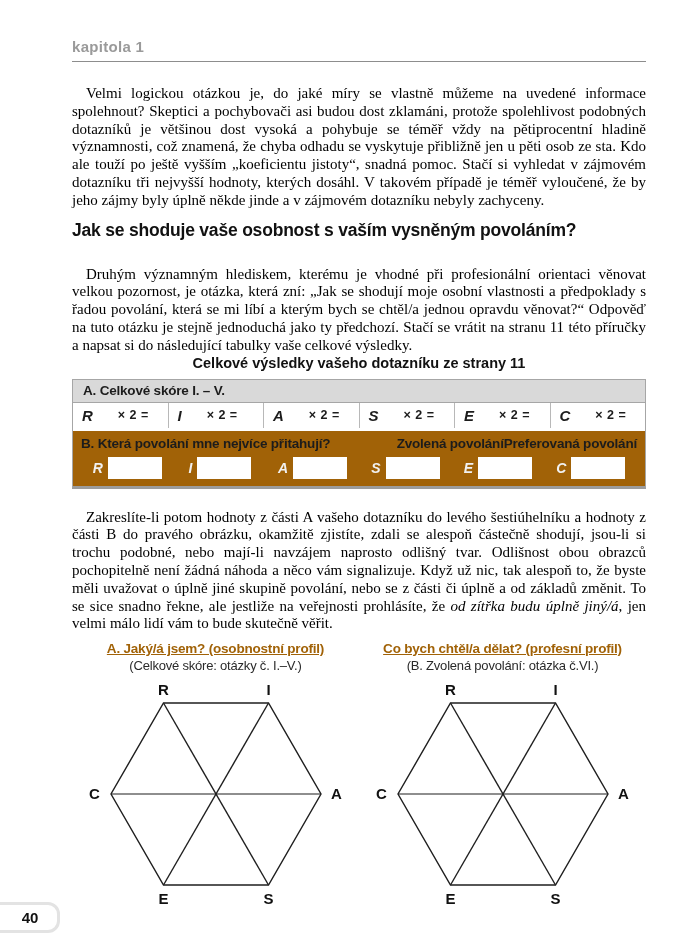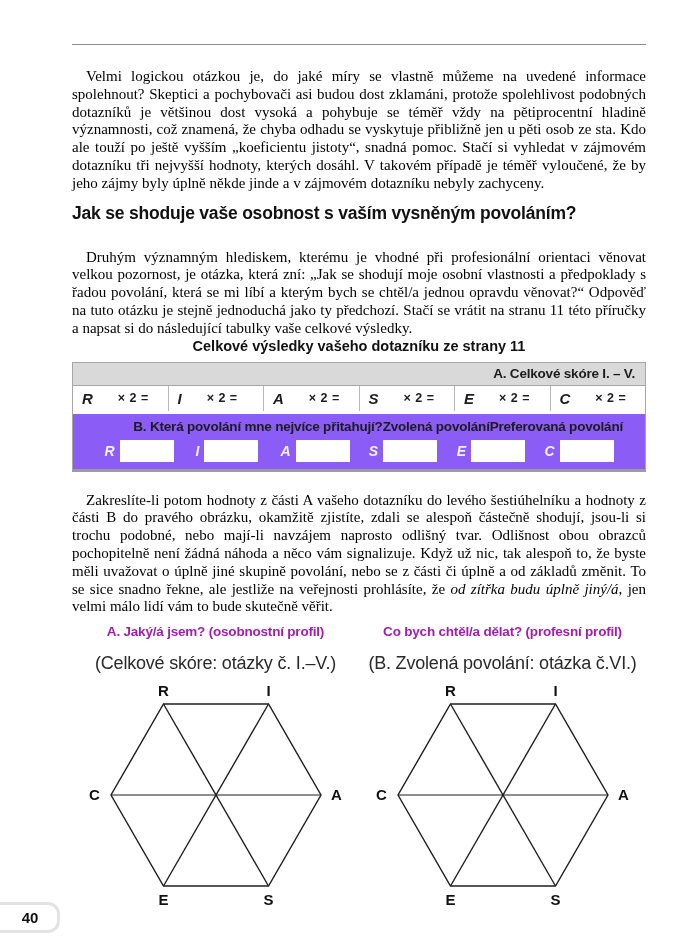--- a/index.html
+++ b/index.html
@@ -36,56 +36,56 @@
     margin-top:10px; line-height:21px; color:#111;
   }
 
   
   .tbl-title {
     font-family:"Liberation Sans", sans-serif;
     font-weight:bold; font-size:14.5px; text-align:center; color:#111;
   }
   .results-table {
     margin-top:8px; border:1px solid #a6a6a6; border-bottom:3px solid #9c9c9c;
-    font-family:"Liberation Sans", sans-serif; background:#ffffff;text-align:right;
+    font-family:"Liberation Sans", sans-serif; background:#ffffff;
   }
   .row-a {
     background:#d9d9d9; font-weight:bold; font-size:13.5px;
     padding:3px 10px 4px; border-bottom:1px solid #a6a6a6; letter-spacing:-.2px;
   }
   .row-letters { display:flex; height:25px; }
   .score-cell {
     flex:1; display:flex; align-items:center; padding-left:9px;
     border-right:1px solid #b8b8b8;
   }
   .score-cell:last-child { border-right:none; }
   .score-letter { font-weight:bold; font-style:italic; font-size:15px; }
   .score-formula { font-weight:bold; font-size:12.5px; margin-left:25px; letter-spacing:.5px; }
-  .row-b-block { background:#8b5cf6; margin-top:3px; padding:5px 22px 7px; }
+  .row-b-block { background:#a16207; margin-top:3px; padding:5px 8px 7px; }
   .row-b-head { display:flex; align-items:baseline; font-weight:bold; font-size:13.5px; letter-spacing:-.2px; }
   .row-b-question { flex:1; }
   .row-b-col1 { }
   .entry-row { display:flex; margin-top:6px; }
   .entry-cell { flex:1; display:flex; justify-content:center; align-items:center; }
   .entry-letter {
     font-weight:bold; font-style:italic; font-size:14px; color:#f1f1f1;
     margin-right:5px;
   }
   .entry-box { width:54px; height:22px; background:#ffffff; }
 
   
   .diagrams { display:flex; margin-top:8px; }
   .diagram { flex:1; display:flex; flex-direction:column; align-items:center; }
   .d-title {
     font-family:"Liberation Sans", sans-serif;
-    font-weight:bold; font-size:13.5px; letter-spacing:-.2px; text-align:center; color:#a21caf;
+    font-weight:bold; font-size:13.5px; letter-spacing:-.2px; text-align:center; color:#a16207;text-decoration:underline;
   }
   .d-sub {
     font-family:"Liberation Sans", sans-serif;
-    font-size:18px; color:#2a2a2a; margin-top:14px; letter-spacing:-.2px;
+    font-size:13px; color:#2a2a2a; margin-top:2px; letter-spacing:-.2px;
   }
   .hex-wrap { position:relative; width:260px; height:230px; margin-top:8px; }
   .hex-wrap svg { position:absolute; left:24px; top:21px; }
   .hxl {
     position:absolute; font-family:"Liberation Sans", sans-serif;
     font-weight:bold; font-size:15px; color:#111; transform:translateX(-50%);
   }
   .hxl-r  { left:78px;  top:0; }
   .hxl-i  { left:183px; top:0; }
   .hxl-c  { left:9px;   top:104px; }
@@ -101,20 +101,21 @@
     display:flex; align-items:center; justify-content:center;
     padding-left:14px;
     font-family:"Liberation Sans", sans-serif; font-weight:bold; font-size:15px; color:#111;
   }
 </style>
 </head>
 <body>
 
 <div class="page">
 
+  <div class="chapter">kapitola 1</div>
   <div class="head-rule"></div>
 
   <p class="body p1">Velmi logickou otázkou je, do jaké míry se vlastně můžeme na uvedené informace spolehnout? Skeptici a pochybovači asi budou dost zklamáni, protože spolehlivost podobných dotazníků je většinou dost vysoká a pohybuje se téměř vždy na pětiprocentní hladině významnosti, což znamená, že chyba odhadu se vyskytuje přibližně jen u pěti osob ze sta. Kdo ale touží po ještě vyšším „koeficientu jistoty“, snadná pomoc. Stačí si vyhledat v zájmovém dotazníku tři nejvyšší hodnoty, kterých dosáhl. V takovém případě je téměř vyloučené, že by jeho zájmy byly úplně někde jinde a v zájmovém dotazníku nebyly zachyceny.</p>
 
   <h2 class="section-heading">Jak se shoduje vaše osobnost s vaším vysněným povoláním?</h2>
 
   <p class="body p2">Druhým významným hlediskem, kterému je vhodné při profesionální orientaci věnovat velkou pozornost, je otázka, která zní: „Jak se shodují moje osobní vlastnosti a předpoklady s řadou povolání, která se mi líbí a kterým bych se chtěl/a jednou opravdu věnovat?“ Odpověď na tuto otázku je stejně jednoduchá jako ty předchozí. Stačí se vrátit na stranu 11 této příručky a napsat si do následující tabulky vaše celkové výsledky.</p>
 
   <div class="tbl-title">Celkové výsledky vašeho dotazníku ze strany 11</div>
 

